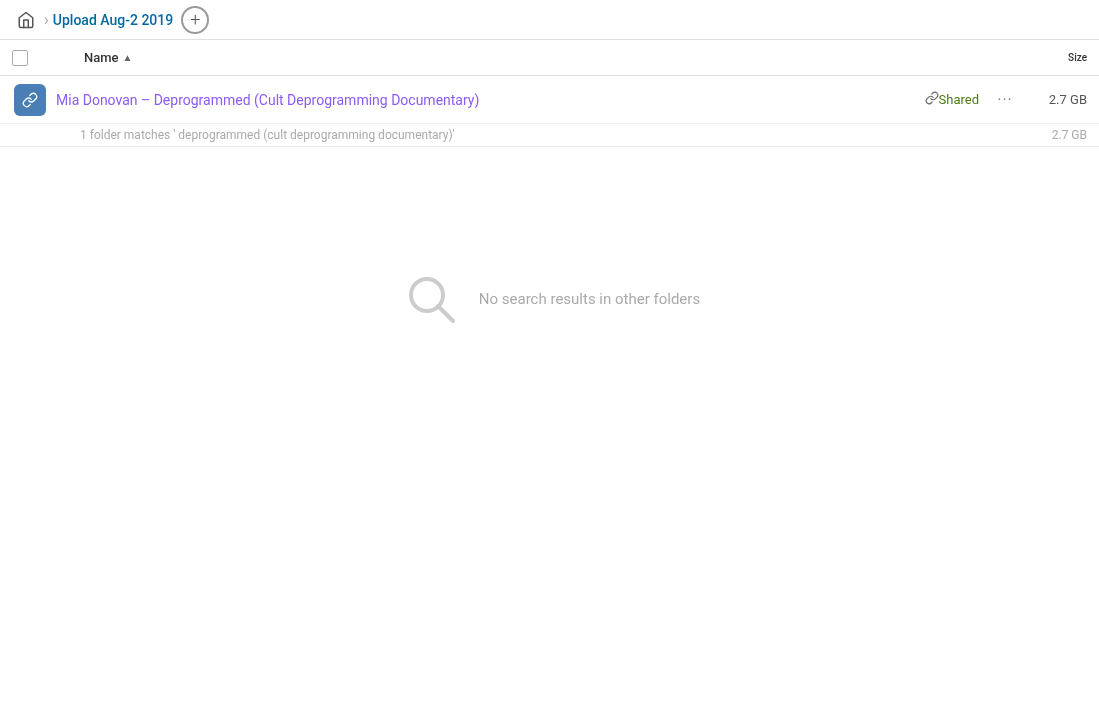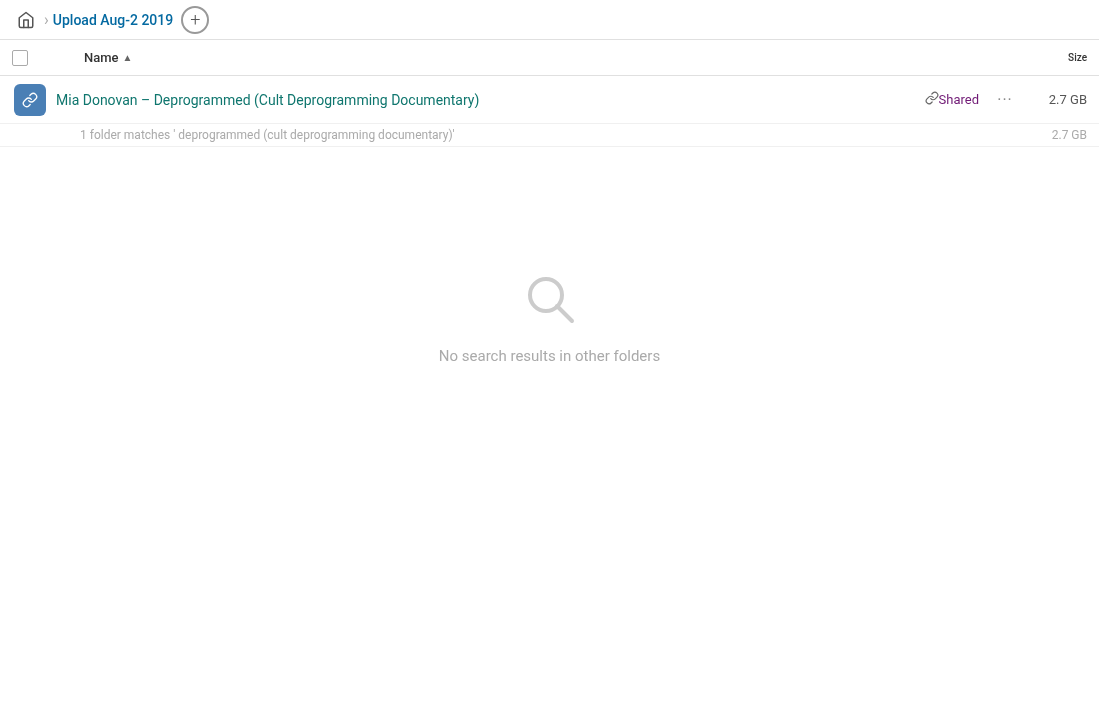--- a/index.html
+++ b/index.html
@@ -142,32 +142,32 @@
       display: flex;
       align-items: center;
       justify-content: center;
       color: white;
       font-size: 14px;
     }
 
     .file-name {
       flex: 1;
       font-size: 14px;
-      color: #0f766e;
+      color: #8b5cf6;
       padding-left: 8px;
       white-space: nowrap;
       overflow: hidden;
       text-overflow: ellipsis;
     }
 
     .file-shared {
       display: flex;
       align-items: center;
       gap: 0;
-      color: #701a75;
+      color: #4d7c0f;
       font-size: 13px;
       margin-right: 12px;
       white-space: nowrap;
     }
 
     .link-icon {
       font-size: 14px;
       color: #777;
     }
 
@@ -209,21 +209,20 @@
     .match-size {
       font-size: 12px;
       color: #aaa;
       width: 60px;
       text-align: right;
     }
 
     
     .empty-state {
       display: flex;
-      flex-direction: column;
       align-items: center;
       justify-content: center;
       padding-top: 120px;
       gap: 16px;
     }
 
     .search-big-icon {
       width: 64px;
       height: 64px;
       color: #ccc;

